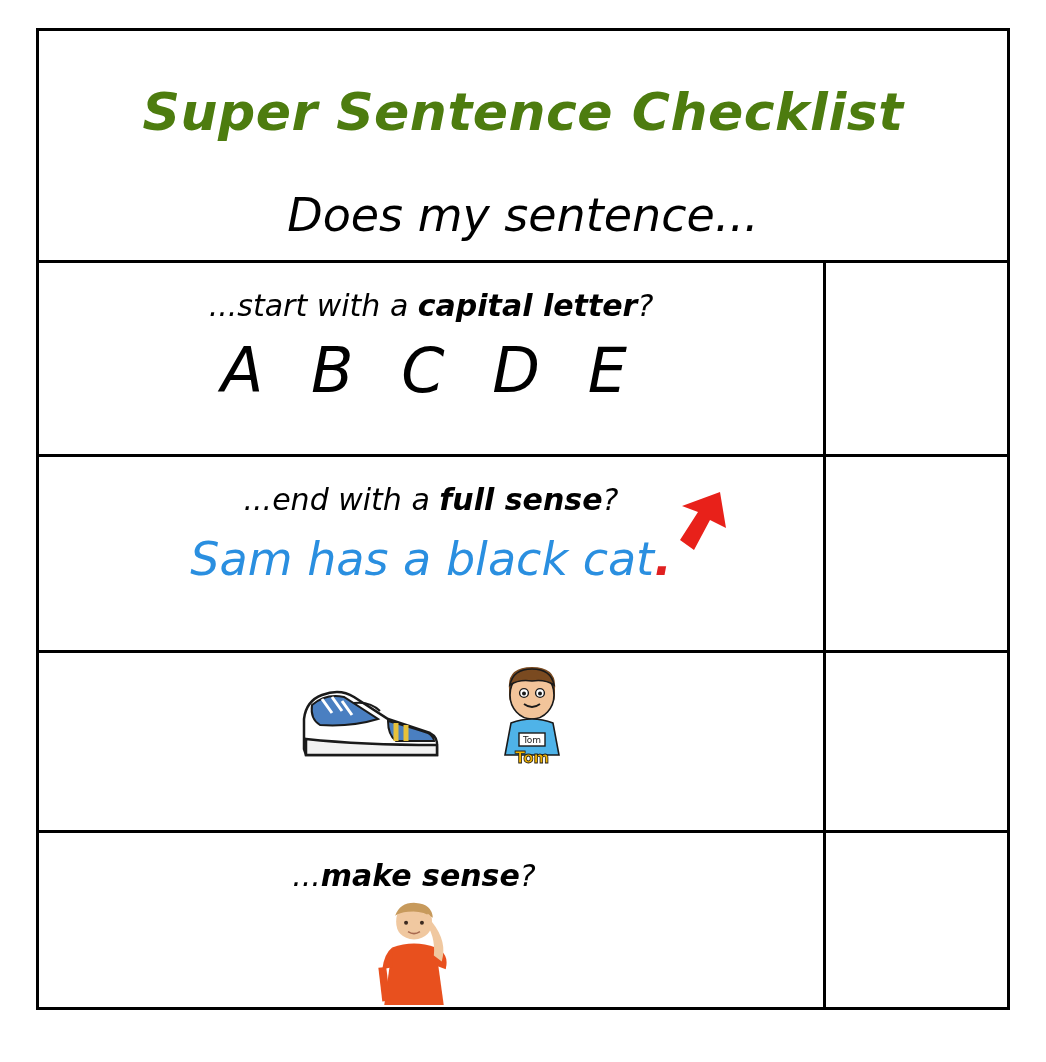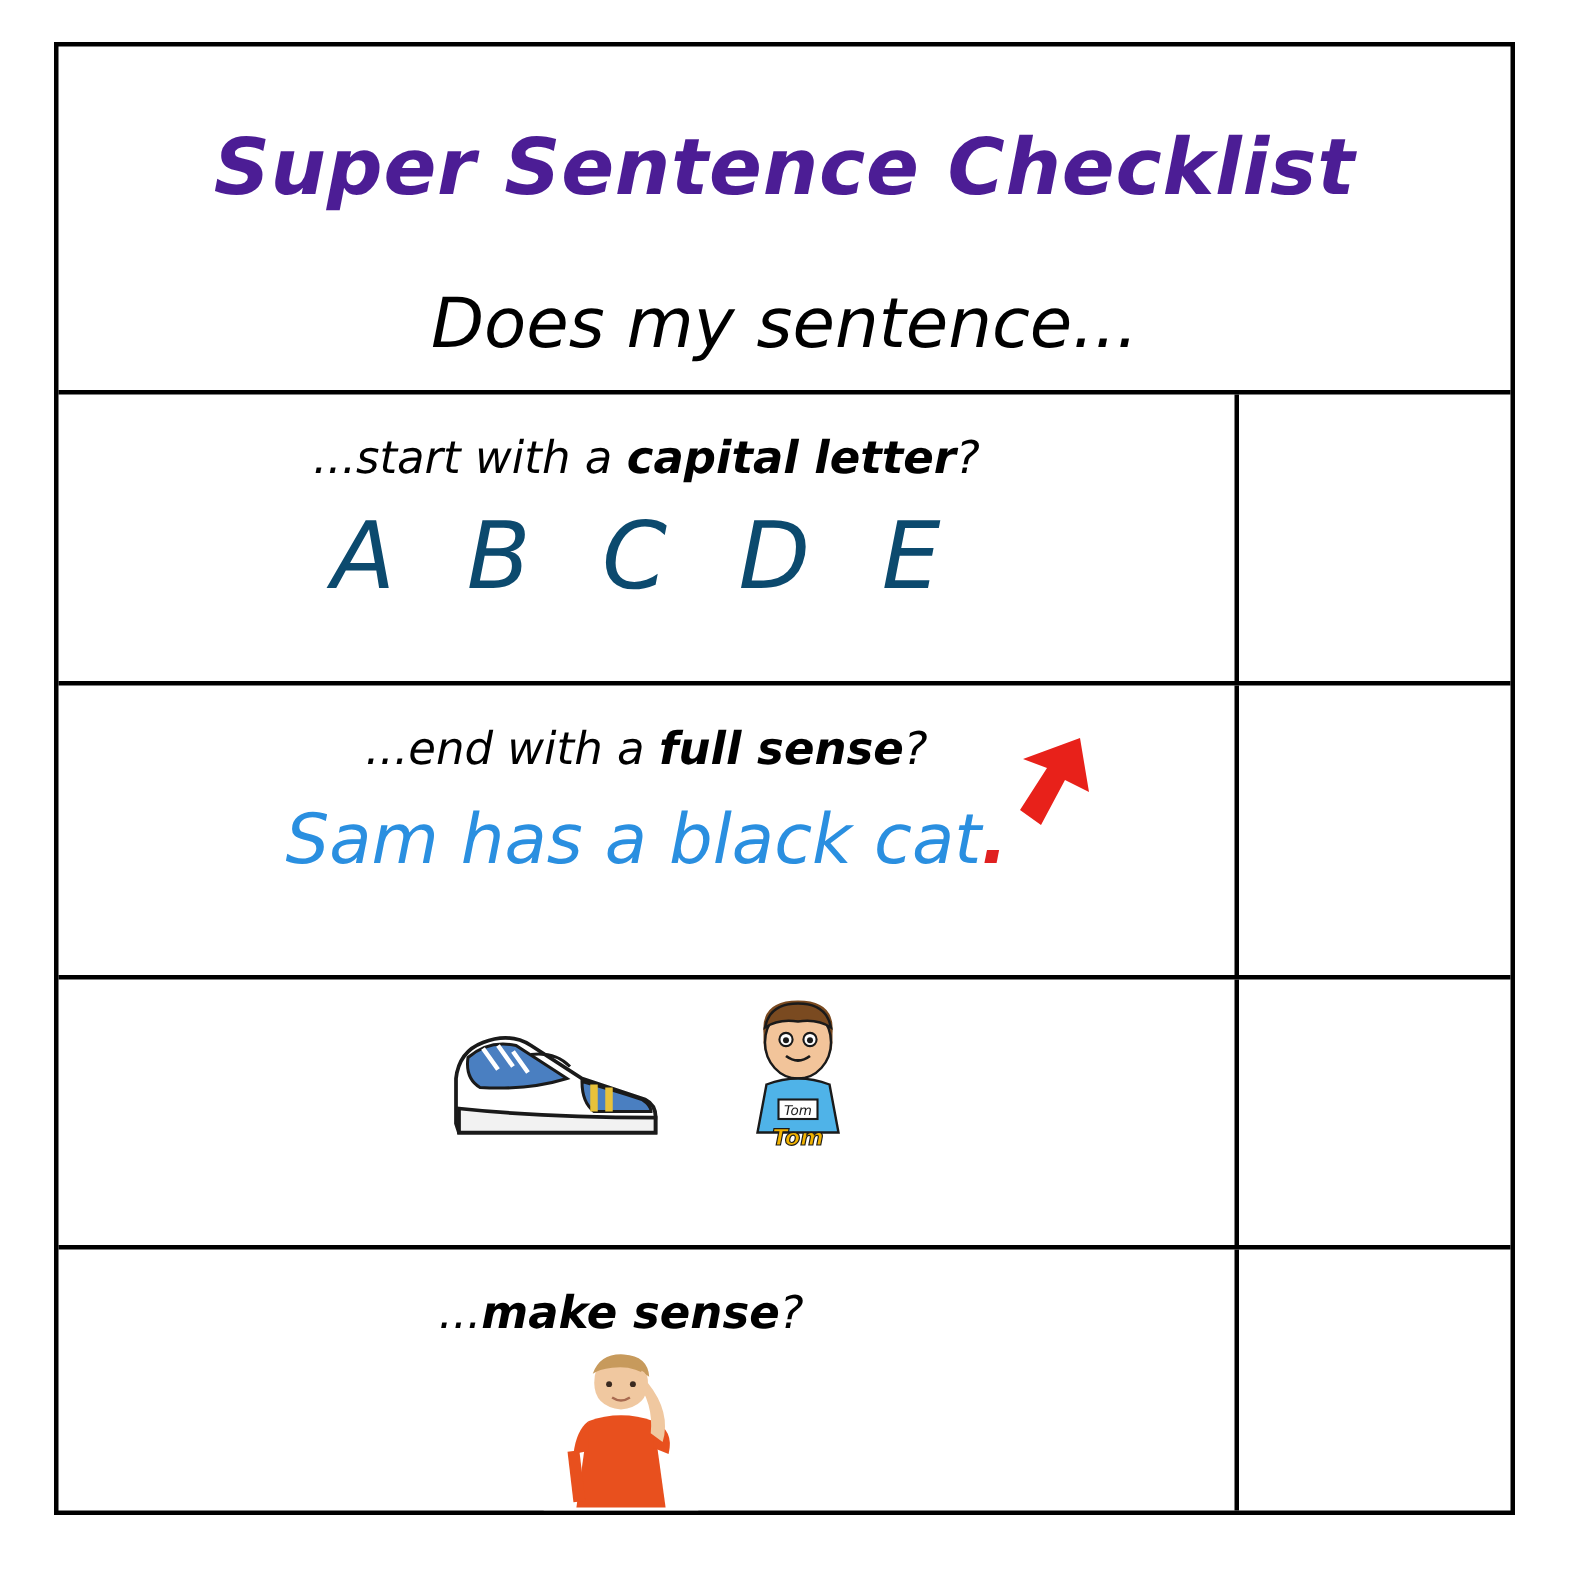--- a/index.html
+++ b/index.html
@@ -58,21 +58,21 @@
     flex-direction: column;
     align-items: center;
     justify-content: center;
   }
   .title {
     font-family: "DejaVu Sans", sans-serif;
     font-style: italic;
     font-weight: bold;
     font-size: 52px;
     letter-spacing: 0.5px;
-    color: #4c1d95;
+    color: #4d7c0f;
     margin-top: 32px;
     text-align: center;
   }
   .subtitle {
     font-family: "DejaVu Sans", sans-serif;
     font-style: italic;
     font-weight: normal;
     font-size: 46px;
     color: #000000;
     margin-top: 46px;
@@ -95,21 +95,21 @@
     line-height: 1.1;
     padding: 0 12px;
   }
   .question b {
     font-weight: bold;
   }
 
   .example-blue {
     font-family: "DejaVu Sans", sans-serif;
     font-style: italic;
-    color: #0c4a6e;
+    color: #000000;
     text-align: center;
   }
   .abc {
     font-size: 62px;
     letter-spacing: 14px;
     margin-top: 12px;
     font-weight: normal;
   }
   .sentence-wrap {
     position: relative;
@@ -137,21 +137,20 @@
     height: 80px;
   }
 
   
   .pics {
     display: flex;
     align-items: flex-end;
     justify-content: center;
     gap: 51px;
     margin-top: 6px;
-    font-style: italic;
   }
 
   
   .shoe { width: 150px; height: 92px; }
   
   .boy { width: 78px; height: 108px; }
   
   .photo { width: 104px; height: 112px; margin-top: 4px; }
 </style>
 </head>

